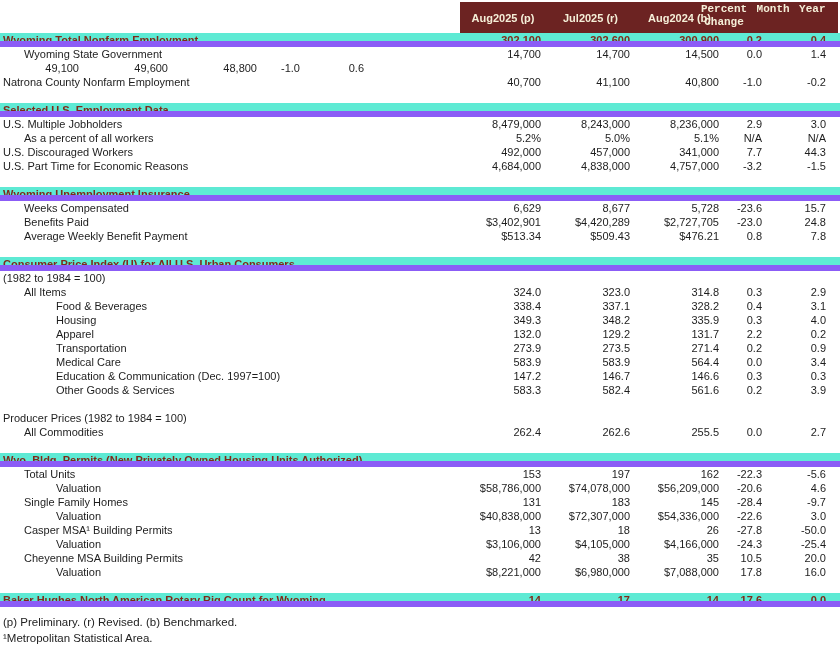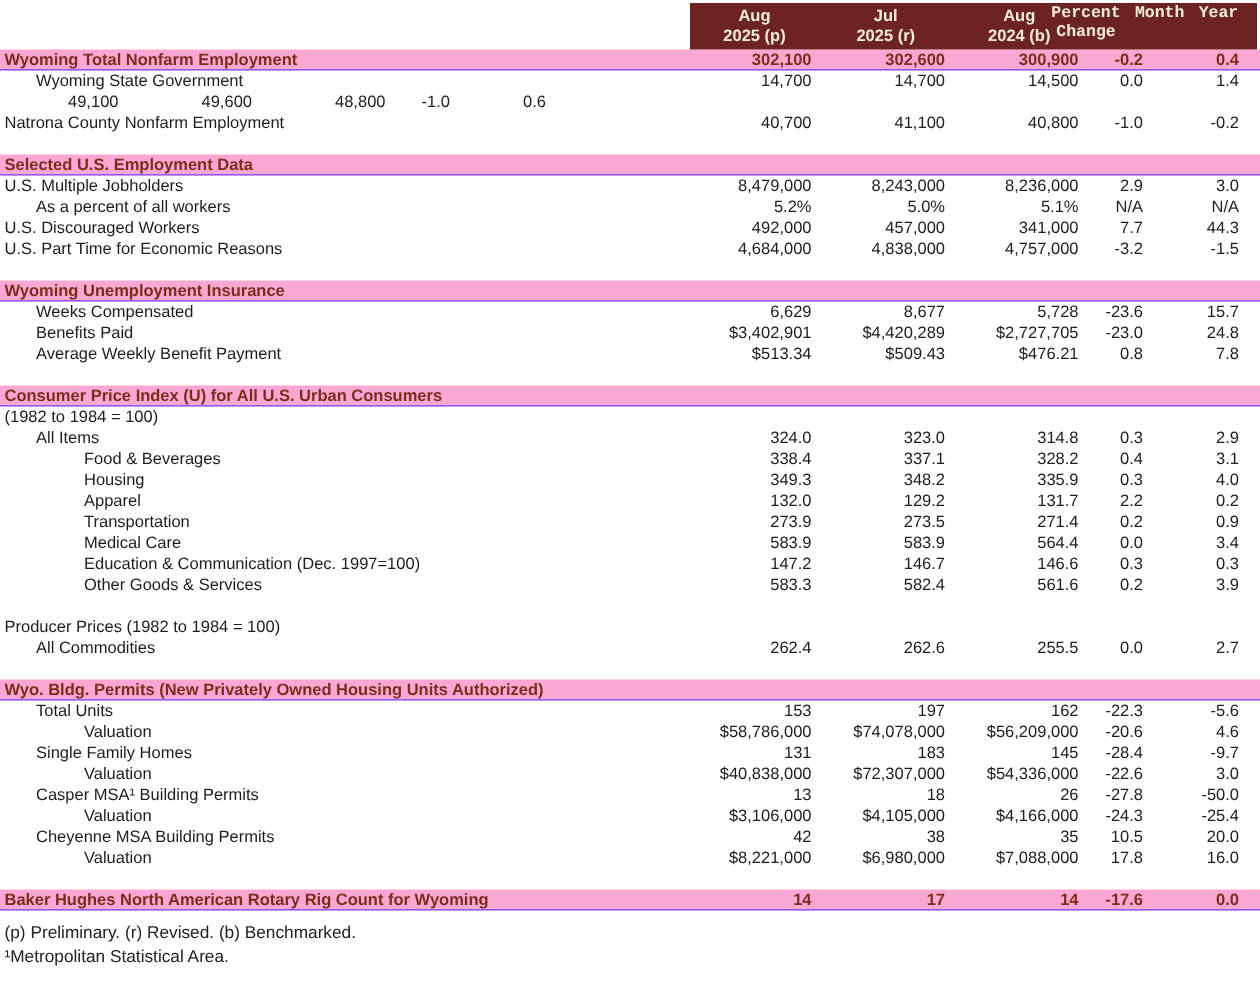--- a/index.html
+++ b/index.html
@@ -13,39 +13,39 @@
 
   
   .header-row { display: flex; height: 31px; }
   .header-spacer { width: 460px; }
   .header-block {
     width: 378px; height: 31px;
     background: #6c2322; color: #f5efd8;
     display: flex; font-weight: bold;
   }
   .hcol {
-    display: flex; flex-direction: column; justify-content: center;
+    display: flex; flex-direction: row; justify-content: center;
     align-items: center; line-height: 13px; padding-top: 1px;
   }
   .hcol.c1 { width: 86px; }
   .hcol.c2 { width: 89px; }
   .hcol.c3 { width: 89px; }
   .hgroup { width: 114px; display: flex; flex-direction: row; justify-content: center; line-height: 13px; padding-top: 1px; font-family: Liberation Mono, monospace; }
   .hgroup .pc { text-align: center; }
   .hgroup .pc-sub { display: flex; }
   .hgroup .pc-sub .month { width: 52px; text-align: center; }
   .hgroup .pc-sub .year  { width: 62px; text-align: left; }
 
   
   .tbody { width: 840px; }
   .row { display: flex; height: 14px; line-height: 14px; }
   .row.spacer { background: #ffffff; }
   .row.section, .row.highlight {
-    background: #f9a8d4;
-    border-bottom: 1px solid #8b5cf6;
+    background: #5eead4;
+    border-bottom: 6px solid #8b5cf6;
   }
   .row.section .label, .row.highlight .label,
   .row.highlight .v { color: #7e2b1b; font-weight: bold; }
 
   .cell { overflow: hidden; white-space: nowrap; }
   .label { width: 462px; padding-left: 3px; }
   .label.ind1 { padding-left: 24px; }
   .label.ind2 { padding-left: 56px; }
   .v { text-align: right; }
   .v.c1 { width: 86px; padding-right: 7px; }

